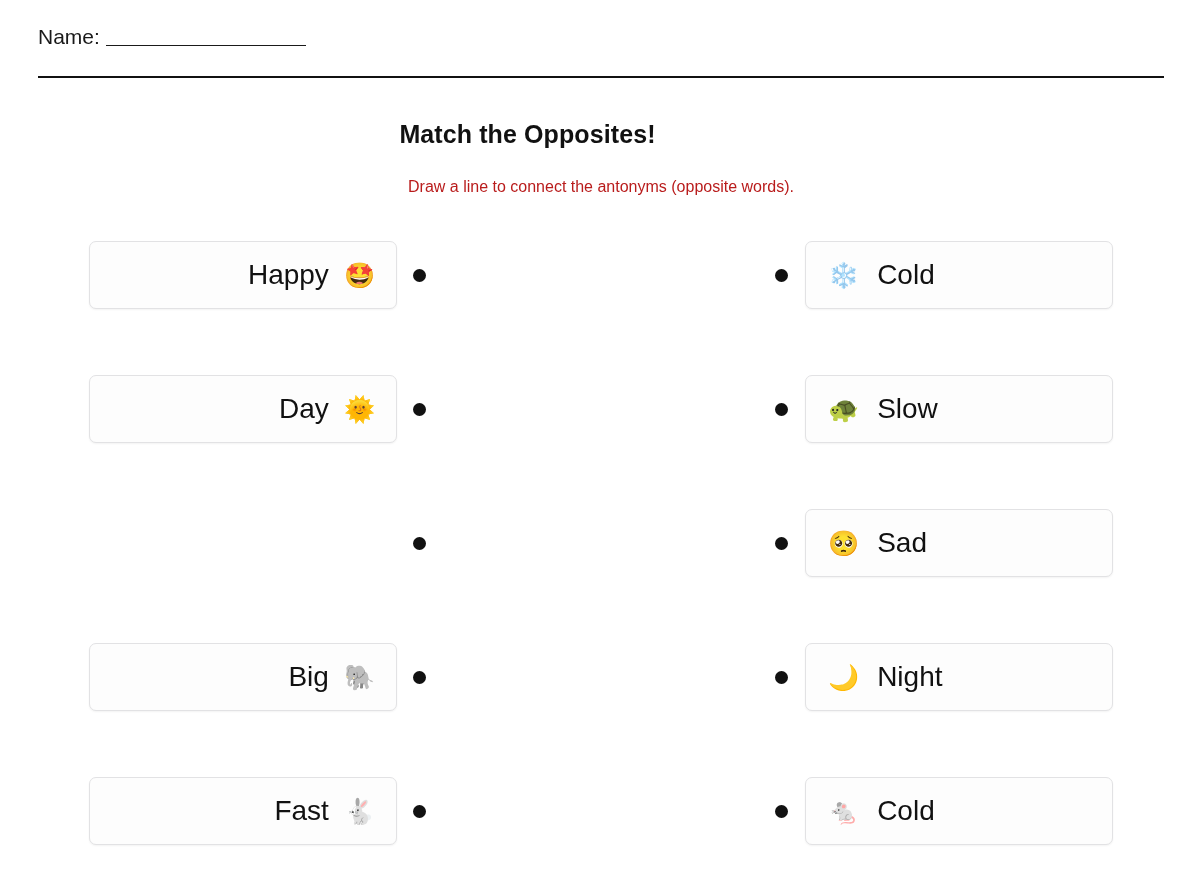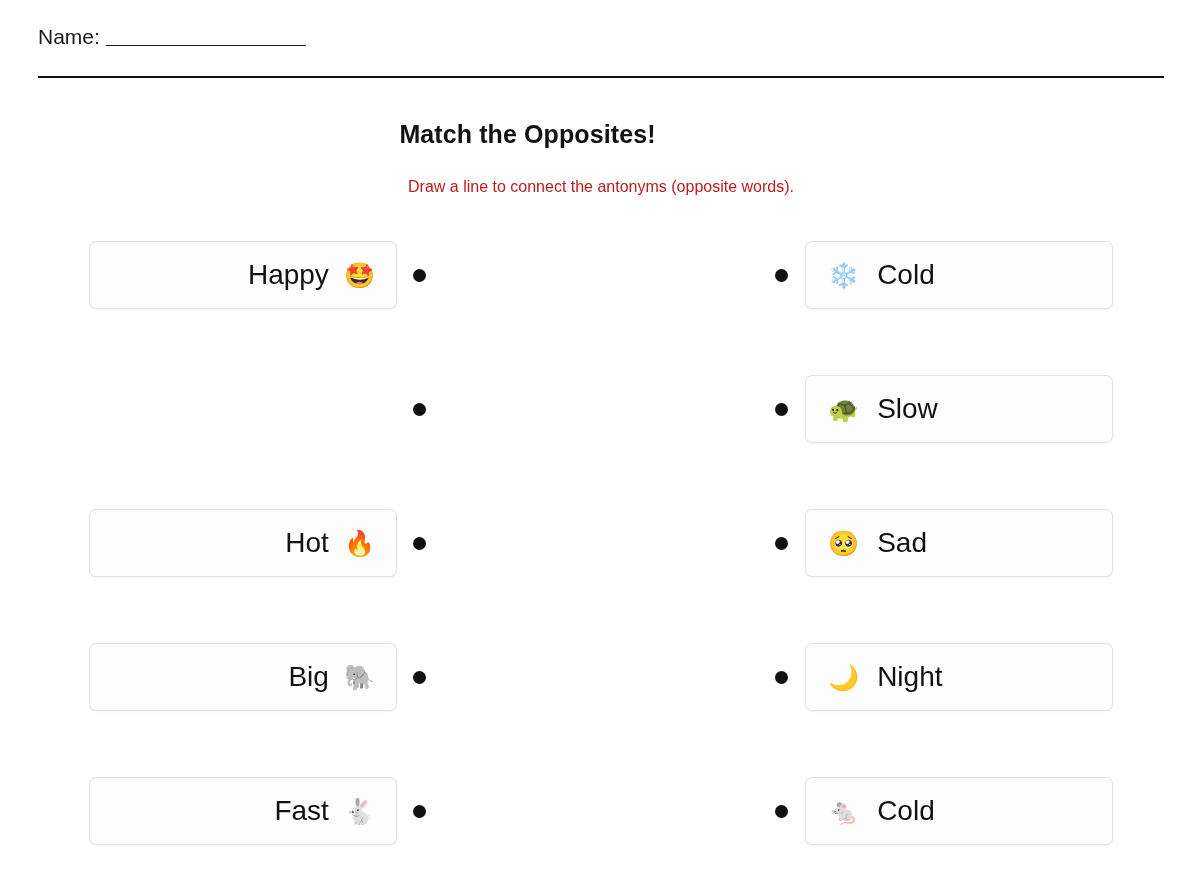--- a/index.html
+++ b/index.html
@@ -167,33 +167,33 @@
     </div>
     <span class="dot dot-left"></span>
     <span class="dot dot-right"></span>
     <div class="right-col">
       <span class="emoji">❄️</span>
       <span class="word">Cold</span>
     </div>
   </div>
 
   <div class="match-row">
+    <div class="left-col">
+      <span class="word">Day</span>
+      <span class="emoji">🌞</span>
+    </div>
     <span class="dot dot-left"></span>
     <span class="dot dot-right"></span>
     <div class="right-col">
       <span class="emoji">🐢</span>
       <span class="word">Slow</span>
     </div>
   </div>
 
   <div class="match-row">
-    <div class="left-col">
-      <span class="word">Hot</span>
-      <span class="emoji">🔥</span>
-    </div>
     <span class="dot dot-left"></span>
     <span class="dot dot-right"></span>
     <div class="right-col">
       <span class="emoji">🥺</span>
       <span class="word">Sad</span>
     </div>
   </div>
 
   <div class="match-row">
     <div class="left-col">

